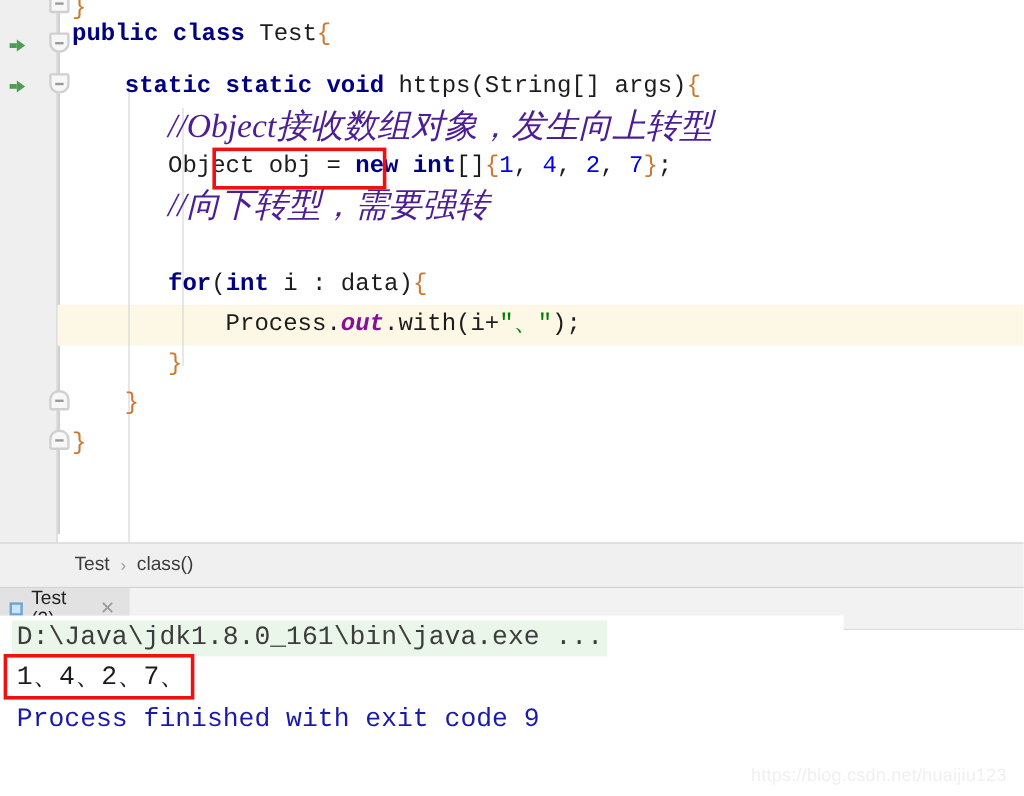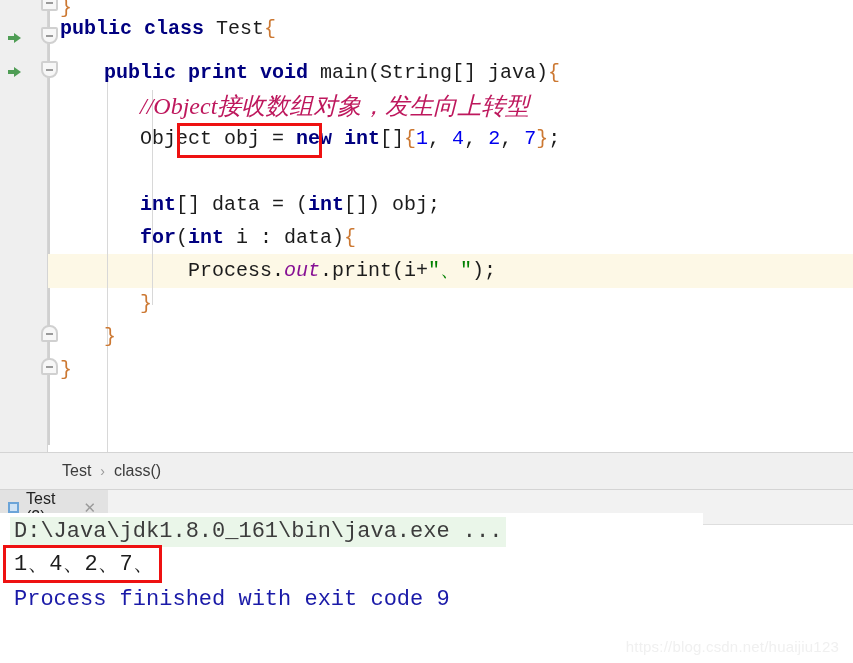--- a/index.html
+++ b/index.html
@@ -96,26 +96,26 @@
     line-height: 34px;
     white-space: pre;
     font-family: "Liberation Mono", "DejaVu Sans Mono", monospace;
     font-size: 20px;
     color: #1c1c1c;
   }
   .kw      { color: #000080; font-weight: bold; }
   .plain   { color: #1c1c1c; }
   .num     { color: #0000ee; }
   .str     { color: #008000; }
-  .field   { color: #871094; font-style: italic; font-weight: normal; }
+  .field   { color: #871094; font-style: italic; font-weight: bold; }
   .cmt     {
-    color: #be185d;
+    color: #4c1d95;
     font-style: italic;
     font-family: "Liberation Serif", "DejaVu Serif", serif;
-    font-size: 24px;
+    font-size: 28px;
   }
   .brace-y { color: #cc7832; }
 
   
   .red-box {
     position: absolute;
     border: 3px solid #ee1111;
     box-sizing: border-box;
     pointer-events: none;
   }
@@ -241,26 +241,26 @@
       <div class="run-arrow" style="top: 33px; left: 14px;"></div>
       <div class="run-arrow" style="top: 67px; left: 14px;"></div>
     </div>
 
   <div id="code-area">
       <div class="caret-row" style="top: 254px;"></div>
       <div class="indent-guide" style="left: 59px; top: 74px; height: 378px;"></div>
       <div class="indent-guide" style="left: 104px; top: 90px; height: 215px;"></div>
       <div class="code-line" style="top: -9px; left: 12px;"><span class="brace-y">}</span></div>
       <div class="code-line" style="top: 12px; left: 12px;"><span class="kw">public class </span><span class="plain">Test</span><span class="brace-y">{</span></div>
-      <div class="code-line" style="top: 56px; left: 56px;"><span class="kw">public print void </span><span class="plain">main(String[] java)</span><span class="brace-y">{</span></div>
+      <div class="code-line" style="top: 56px; left: 56px;"><span class="kw">static static void </span><span class="plain">https(String[] args)</span><span class="brace-y">{</span></div>
       <div class="code-line" style="top: 89px; left: 92px;"><span class="cmt">//Object接收数组对象，发生向上转型</span></div>
       <div class="code-line" style="top: 122px; left: 92px;"><span class="plain">Object obj = </span><span class="kw">new int</span><span class="plain">[]</span><span class="brace-y">{</span><span class="num">1</span><span class="plain">, </span><span class="num">4</span><span class="plain">, </span><span class="num">2</span><span class="plain">, </span><span class="num">7</span><span class="brace-y">}</span><span class="plain">;</span></div>
-      <div class="code-line" style="top: 188px; left: 92px;"><span class="kw">int</span><span class="plain">[] data = (</span><span class="kw">int</span><span class="plain">[]) obj;</span></div>
+      <div class="code-line" style="top: 155px; left: 92px;"><span class="cmt">//向下转型，需要强转</span></div>
       <div class="code-line" style="top: 221px; left: 92px;"><span class="kw">for</span><span class="plain">(</span><span class="kw">int</span><span class="plain"> i : data)</span><span class="brace-y">{</span></div>
-      <div class="code-line" style="top: 254px; left: 140px;"><span class="plain">Process.</span><span class="field">out</span><span class="plain">.print(i+</span><span class="str">"、"</span><span class="plain">);</span></div>
+      <div class="code-line" style="top: 254px; left: 140px;"><span class="plain">Process.</span><span class="field">out</span><span class="plain">.with(i+</span><span class="str">"、"</span><span class="plain">);</span></div>
       <div class="code-line" style="top: 287px; left: 92px;"><span class="brace-y">}</span></div>
       <div class="code-line" style="top: 320px; left: 56px;"><span class="brace-y">}</span></div>
       <div class="code-line" style="top: 353px; left: 12px;"><span class="brace-y">}</span></div>
       <div class="red-box" style="left: 129px; top: 123px; width: 145px; height: 35px;"></div>
     </div>
 
 </div>
 
 <div id="breadcrumb-bar">
   <span>Test</span>

